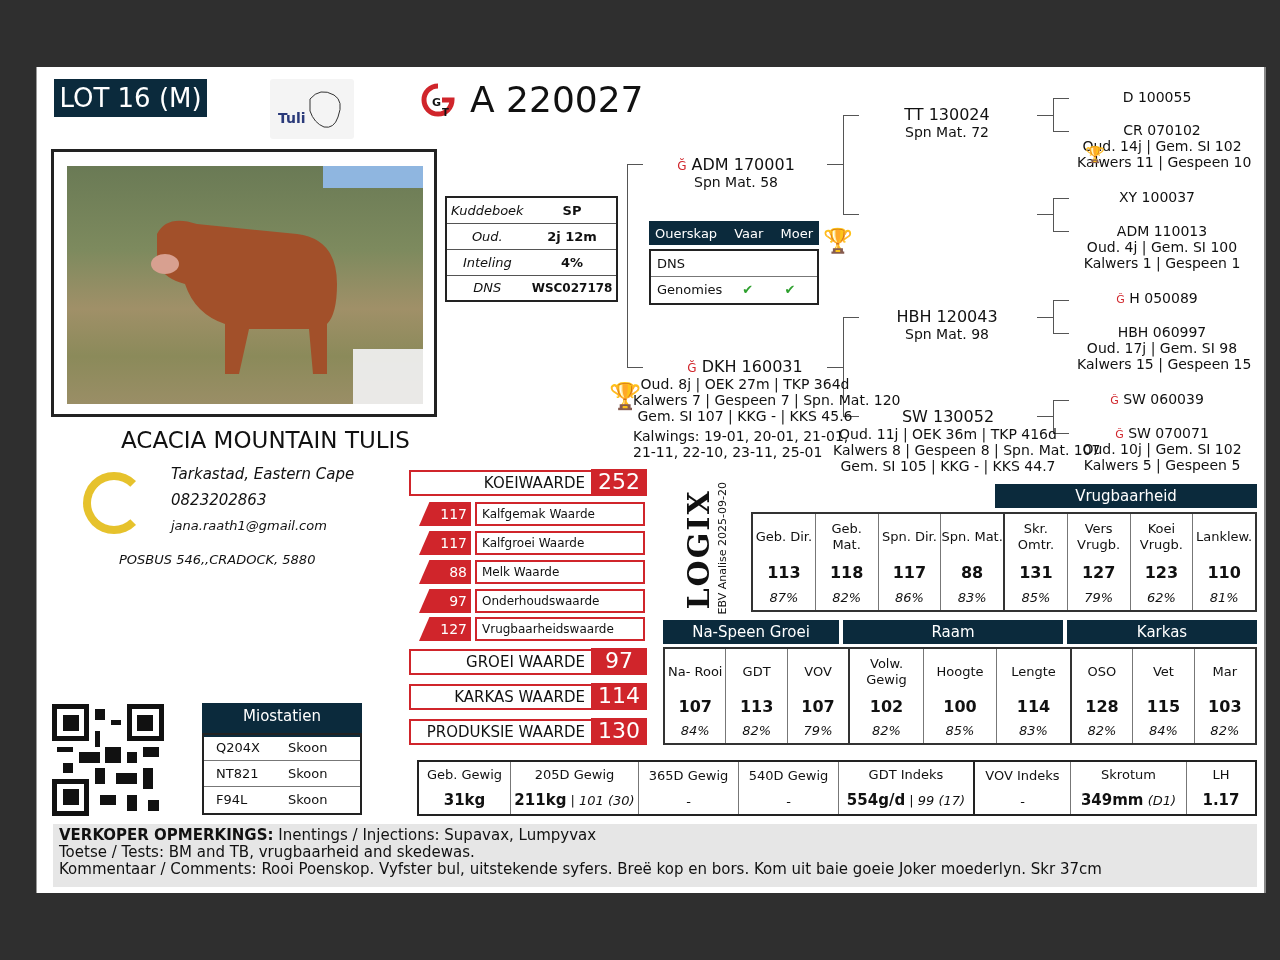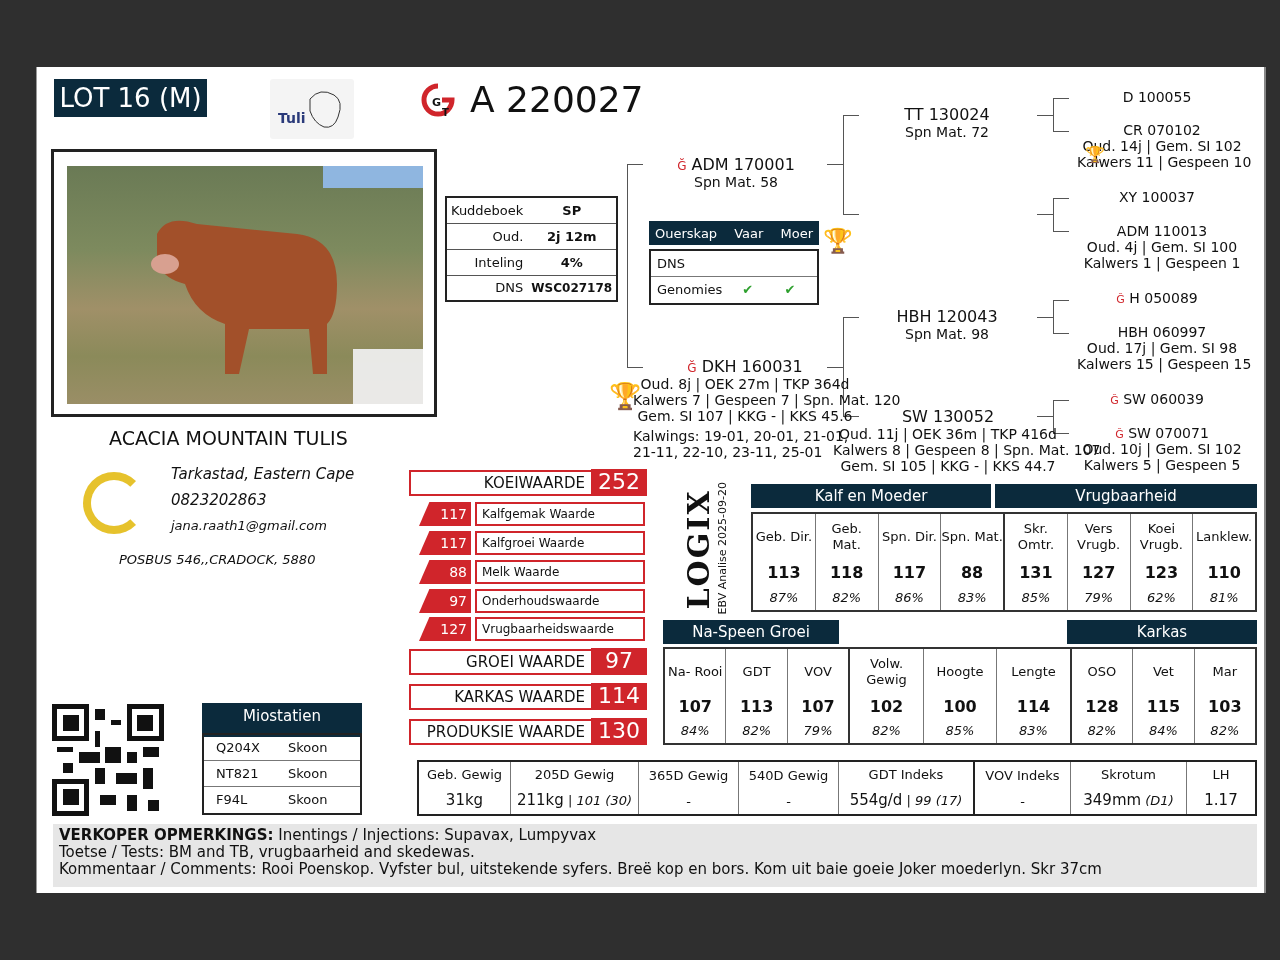--- a/index.html
+++ b/index.html
@@ -9,31 +9,31 @@
 .lot{left:17px;top:12px;width:153px;height:38px;background:#0b2a3c;color:#fff;font-size:26px;line-height:38px;text-align:center;font-family:"DejaVu Sans",sans-serif}
 .tuli{left:233px;top:12px;width:84px;height:60px;background:#f4f4f4;border-radius:3px}
 .title-id{left:383px;top:8px;font-size:36px;line-height:50px;display:flex;align-items:center;gap:14px}
 .photo-frame{left:14px;top:82px;width:386px;height:268px;border:3px solid #222;background:#fff}
 .photo{position:absolute;left:13px;top:14px;width:356px;height:238px;background:linear-gradient(180deg,#6a7a55 0%,#7d8a5e 35%,#a09068 60%,#8b8a5a 80%,#9a8e66 100%);overflow:hidden}
 .photo .sky{position:absolute;right:0;top:0;width:100px;height:22px;background:#8fb6e0}
 .bull{position:absolute;left:50px;top:28px;width:240px;height:190px}
 .watermark{position:absolute;right:0;bottom:0;width:70px;height:55px;background:#eee;opacity:.95}
 .info-tbl{left:408px;top:129px;width:164px;border:2px solid #222;border-collapse:collapse}
 .info-tbl td{border-bottom:1px solid #555;height:26px;font-size:13px;padding:0 4px}
-.info-tbl td.k{text-align:right;width:78px}
+.info-tbl td.k{font-style:italic;text-align:center;width:78px}
 .info-tbl td.v{font-weight:bold;text-align:center}
 .ouer-h{left:612px;top:154px;width:170px;height:24px;background:#0b2a3c;color:#fff;font-size:13px;display:flex;justify-content:space-between;align-items:center;padding:0 6px}
 .ouer-b{left:612px;top:182px;width:170px;height:56px;border:2px solid #222}
 .ouer-b div{height:26px;line-height:26px;font-size:13px;padding:0 6px;display:flex}
 .ouer-b div:first-child{border-bottom:1px solid #777}
 .chk{color:#2ea02e;font-weight:bold;width:46px;text-align:center}
 .ped{font-size:16px;text-align:center;white-space:nowrap}
 .ped .sub{font-size:14px;line-height:16px}
 .ln{position:absolute;background:#555}
-.breeder{left:72px;top:360px;font-size:19px}
+.breeder{left:84px;top:360px;font-size:23px}
 .contact{font-style:italic;font-size:15px}
 .elite{left:46px;top:405px;width:62px;height:62px;border-radius:50%;border:8px solid #e6c22c;border-right-color:transparent}
 .wrow{position:absolute;left:372px;width:238px;height:26px;border:2px solid #d0252b;display:flex;align-items:center}
 .wrow .lbl{flex:1;text-align:right;padding-right:6px;font-size:15px}
 .wrow .num{width:56px;height:26px;margin-top:-2px;margin-right:-2px;background:#d0252b;color:#fff;font-size:22px;text-align:center;line-height:26px}
 .srow{position:absolute;left:382px;height:24px;display:flex}
 .srow .tag{width:52px;height:24px;background:#d0252b;color:#fff;font-size:14px;text-align:right;padding-right:4px;line-height:24px;clip-path:polygon(20% 0,100% 0,100% 100%,0 100%)}
 .srow .slbl{margin-left:4px;width:170px;border:2px solid #d0252b;font-size:12px;line-height:20px;padding-left:5px}
 .navy{background:#0b2a3c;color:#fff;text-align:center;font-size:15px;position:absolute;height:24px;line-height:24px}
 .ebv{position:absolute;border:2px solid #333;display:flex}
@@ -47,21 +47,21 @@
 .qr{left:14px;top:637px;width:114px;height:112px}
 .mio-h{left:165px;top:636px;width:160px;height:34px;line-height:26px;font-size:15px}
 .mio{left:165px;top:666px;width:160px;border:2px solid #222}
 .mio div{height:26px;line-height:26px;font-size:13px;padding-left:12px;display:flex;border-bottom:1px solid #777}
 .mio div:last-child{border-bottom:none}
 .mio span:first-child{width:72px}
 .wt{left:380px;top:693px;width:840px;height:56px;border:2px solid #222;display:flex}
 .wt .c{border-right:1px solid #777;text-align:center;display:flex;flex-direction:column;justify-content:space-around;font-size:13px}
 .wt .c:last-child{border-right:none}
 .wt .c.div{border-right:2px solid #222}
-.wt .v{font-weight:normal;font-size:15px}
+.wt .v{font-weight:bold;font-size:15px}
 .remarks{left:16px;top:757px;width:1204px;height:63px;background:#e6e6e6;font-size:15px;padding:3px 6px;line-height:17px}
 </style>
 </head>
 <body>
 
 <div class="page">
   <div class="abs lot">LOT 16 (M)</div>
   <div class="abs tuli">
     <svg width="84" height="60">
         <text x="8" y="44" font-size="14" font-weight="bold" fill="#2a3a7a" font-family="DejaVu Sans, sans-serif">Tuli</text>
@@ -259,21 +259,20 @@
   <div class="wrow" style="top:652px">
       <span class="lbl">PRODUKSIE WAARDE</span>
       <span class="num">130</span>
     </div>
 
   <div class="abs logix">
     <div style="position:absolute;left:-40px;top:50px;width:130px;transform:rotate(-90deg);font-family:'DejaVu Serif',serif;font-weight:bold;font-size:30px;letter-spacing:2px">LOGIX</div>
     <div style="position:absolute;left:-26px;top:56px;width:150px;transform:rotate(-90deg);font-size:11px">EBV Analise 2025-09-20</div>
   </div>
 
-  <div class="navy" style="left:714px;top:417px;width:240px">Kalf en Moeder</div>
   <div class="navy" style="left:958px;top:417px;width:262px">Vrugbaarheid</div>
   <div class="ebv" style="left:714px;top:445px;width:506px;height:100px">
     <div class="c">
         <div class="h">Geb. Dir.</div>
         <div class="v">113</div>
         <div class="p">87%</div>
       </div>
     <div class="c">
         <div class="h">Geb. Mat.</div>
         <div class="v">118</div>
@@ -305,20 +304,21 @@
         <div class="p">62%</div>
       </div>
     <div class="c">
         <div class="h">Lanklew.</div>
         <div class="v">110</div>
         <div class="p">81%</div>
       </div>
   </div>
 
   <div class="navy" style="left:626px;top:553px;width:176px">Na-Speen Groei</div>
+  <div class="navy" style="left:806px;top:553px;width:220px">Raam</div>
   <div class="navy" style="left:1030px;top:553px;width:190px">Karkas</div>
   <div class="ebv" style="left:626px;top:580px;width:594px;height:98px">
     <div class="c">
         <div class="h">Na- Rooi</div>
         <div class="v">107</div>
         <div class="p">84%</div>
       </div>
     <div class="c">
         <div class="h">GDT</div>
         <div class="v">113</div>

